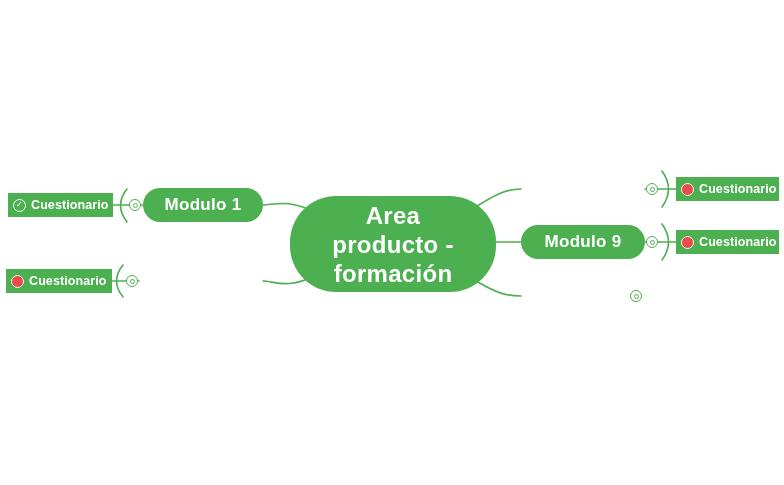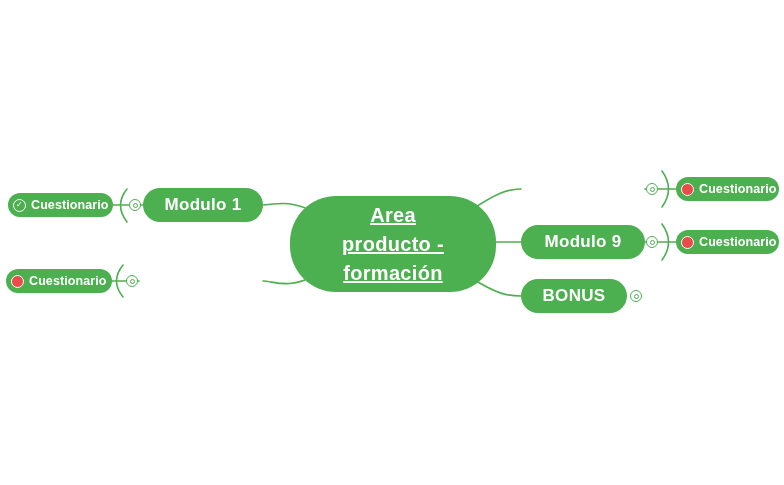--- a/index.html
+++ b/index.html
@@ -31,34 +31,33 @@
     align-items: center;
     justify-content: center;
     box-sizing: border-box;
     letter-spacing: 0.3px;
     cursor: pointer;
   }
   .node-central {
     left: 290px; top: 196px;
     width: 206px; height: 96px;
     border-radius: 46px;
-    font-size: 20px;
+    font-size: 24px;
     text-align: center;
     line-height: 29px;
     flex-direction: column;
-    text-decoration: underline;
   }
   .node-module {
     height: 34px;
     border-radius: 17px;
     font-size: 17px;
   }
   .node-quiz {
     height: 24px;
-    border-radius: 12px;
+    border-radius: 0;
     font-size: 12.5px;
     justify-content: flex-start;
     padding: 0 10px 0 5px;
     gap: 5px;
     letter-spacing: 0.1px;
   }
   .status-icon {
     width: 13px; height: 13px;
     border-radius: 50%;
     box-sizing: border-box;
@@ -161,20 +160,17 @@
     <span>Modulo 9</span>
   </div>
   <div class="node node-quiz" style="left:676px; top:230px; width:103px;">
     <span class="status-icon status-red"></span>
     <span>Cuestionario</span>
   </div>
   <div class="toggle" style="left:646px; top:236px;">
     <span class="toggle-glyph"></span>
   </div>
 
-  <div class="node node-module" style="left:521px; top:279px; width:106px;">
-    <span>BONUS</span>
-  </div>
   <div class="toggle" style="left:630px; top:290px;">
     <span class="toggle-glyph"></span>
   </div>
 
 </div>
 
 </body></html>

